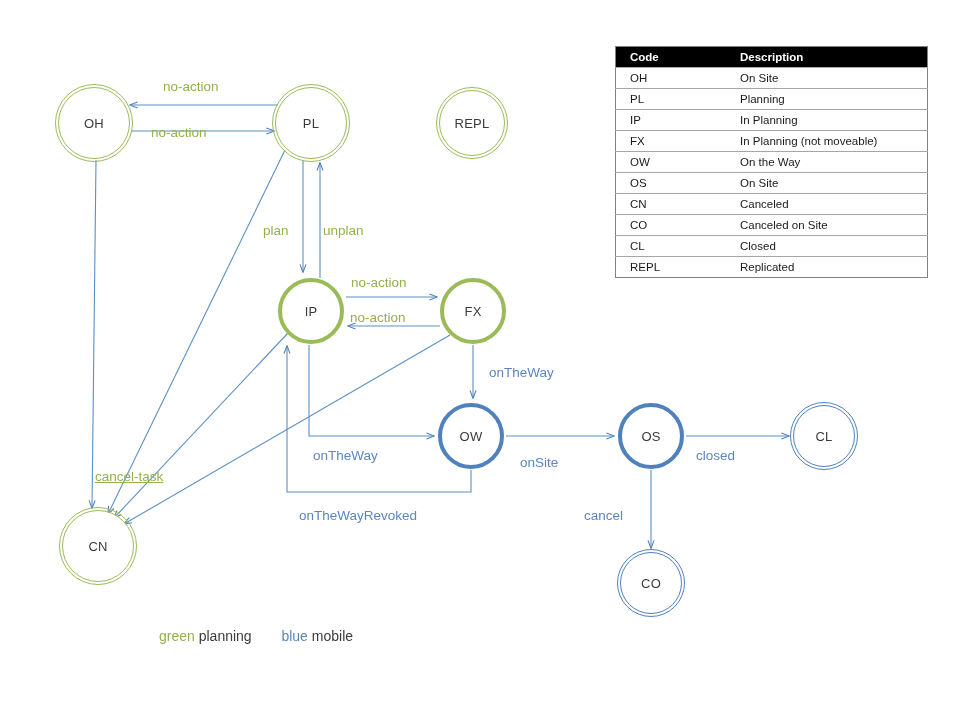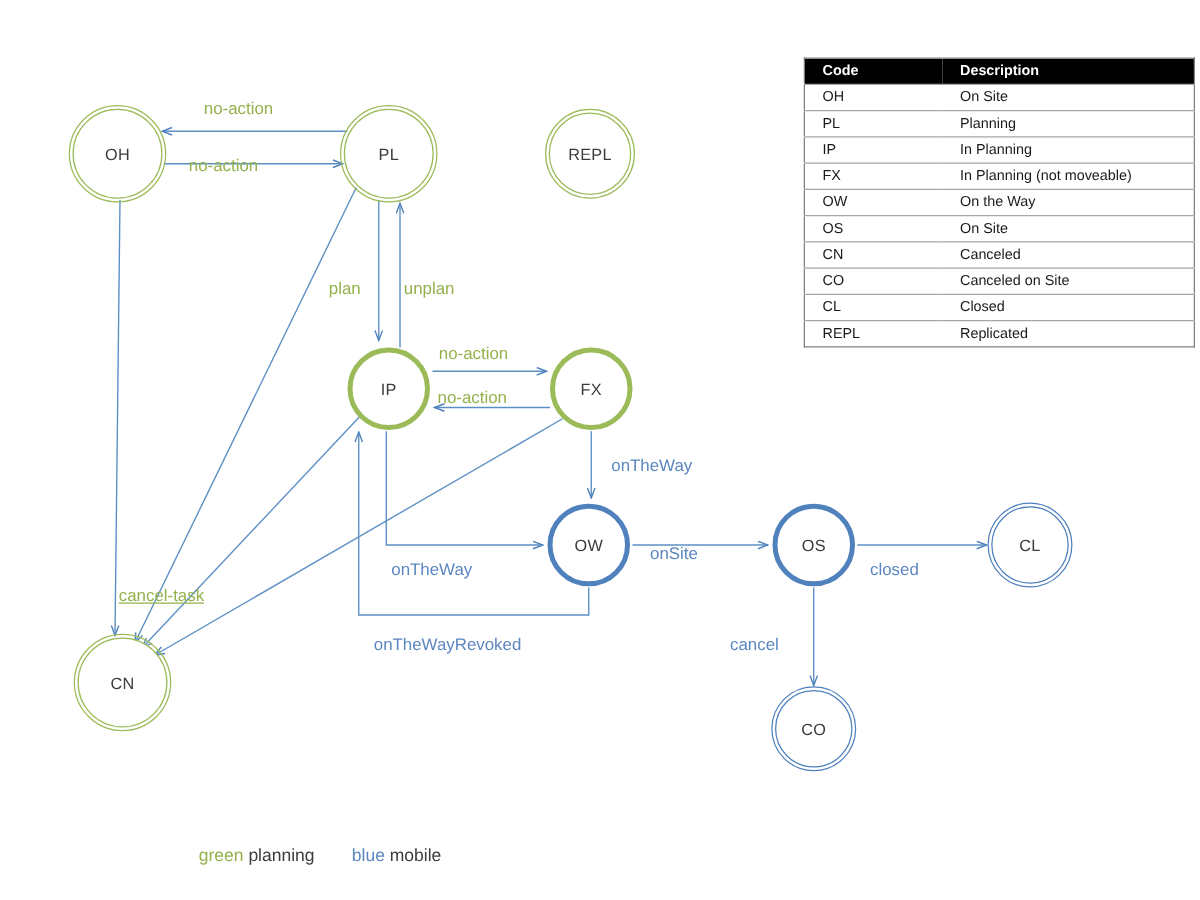--- a/index.html
+++ b/index.html
@@ -81,21 +81,20 @@
   
   #code-table {
     position: absolute;
     left: 615px;
     top: 46px;
     width: 313px;
     border-collapse: collapse;
     font-size: 11.5px;
     background: #ffffff;
     border: 1px solid #808080;
-    margin-left: 28px;
   }
   #code-table th {
     background: #000000;
     color: #ffffff;
     text-align: left;
     font-weight: bold;
     padding: 4px 0 4px 14px;
     font-size: 11.5px;
     border: none;
   }
@@ -190,26 +189,26 @@
   <span class="elabel green" style="left:163px;top:80px;">no-action</span>
   <span class="elabel green" style="left:151px;top:126px;">no-action</span>
   <span class="elabel green" style="left:263px;top:224px;">plan</span>
   <span class="elabel green" style="left:323px;top:224px;">unplan</span>
   <span class="elabel green" style="left:351px;top:276px;">no-action</span>
   <span class="elabel green" style="left:350px;top:311px;">no-action</span>
   <span class="elabel green" style="left:95px;top:470px;text-decoration:underline;">cancel-task</span>
   <span class="elabel blue" style="left:489px;top:366px;">onTheWay</span>
   <span class="elabel blue" style="left:313px;top:449px;">onTheWay</span>
   <span class="elabel blue" style="left:299px;top:509px;">onTheWayRevoked</span>
-  <span class="elabel blue" style="left:520px;top:436px;">onSite</span>
+  <span class="elabel blue" style="left:520px;top:456px;">onSite</span>
   <span class="elabel blue" style="left:696px;top:449px;">closed</span>
   <span class="elabel blue" style="left:584px;top:509px;">cancel</span>
 </div>
 
-<div id="legend" style="left:159px;top:628px;margin-top:48px;">
+<div id="legend" style="left:159px;top:628px;">
   <span class="sw-green">green</span>
   <span>planning</span>
   <span class="gap"></span>
   <span class="sw-blue">blue</span>
   <span>mobile</span>
 </div>
 
 <table id="code-table">
   <thead>
     <tr>

